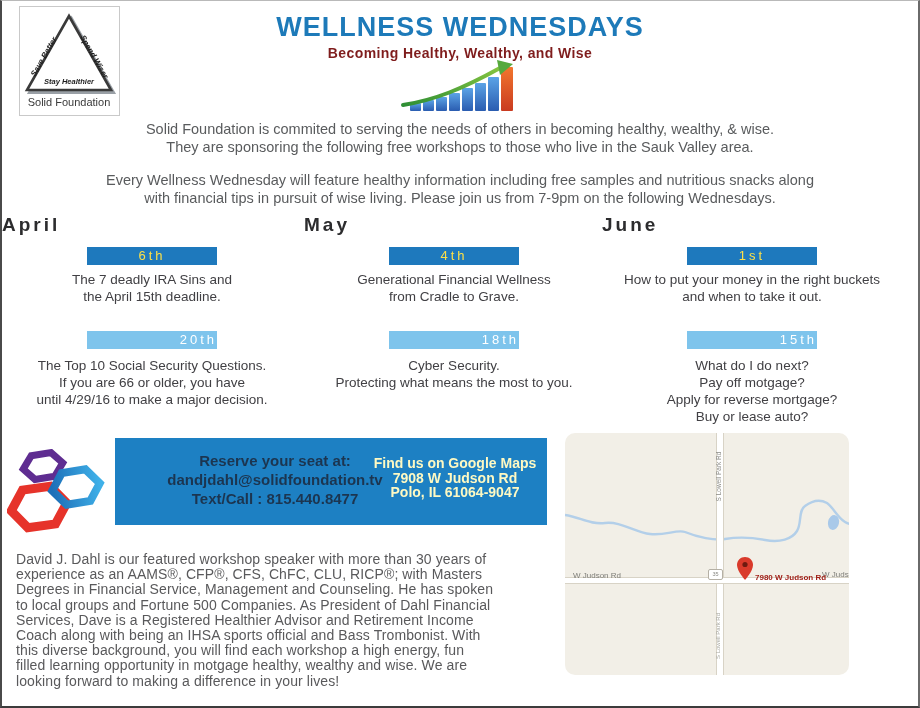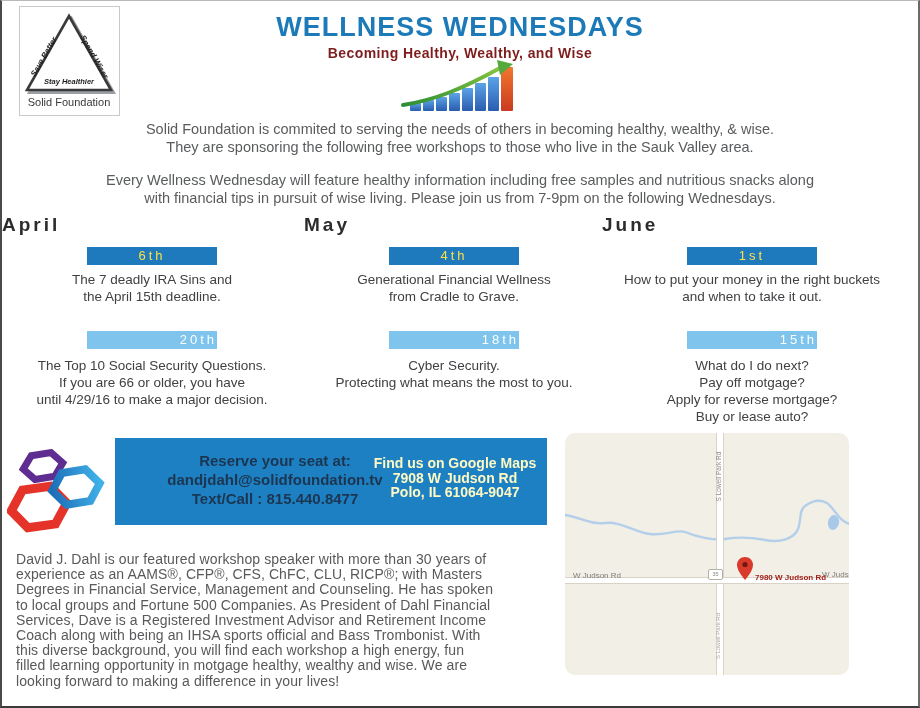--- a/index.html
+++ b/index.html
@@ -212,20 +212,20 @@
       <circle cx="8" cy="7.5" r="2.6" fill="#6e1a10"></circle>
     </svg>
     <div class="pin-label">7980 W Judson Rd</div>
   </div>
 
   <div class="bio">
     <div>David J. Dahl is our featured workshop speaker with more than 30 years of</div>
     <div>experience as an AAMS®, CFP®, CFS, ChFC, CLU, RICP®; with Masters</div>
     <div>Degrees in Financial Service, Management and Counseling.   He has spoken</div>
     <div>to local groups and Fortune 500 Companies.  As President of Dahl Financial</div>
-    <div>Services, Dave is a Registered Investment Advisor and Retirement Income</div>
+    <div>Services, Dave is a Registered Healthier Advisor and Retirement Income</div>
     <div>Coach along with being an IHSA sports official and Bass Trombonist.  With</div>
     <div>this diverse background, you will find each workshop a high energy, fun</div>
     <div>filled learning opportunity in motgage healthy, wealthy and wise.  We are</div>
     <div>looking forward to making a difference in your lives!</div>
   </div>
 
 </div>
 
 </body></html>

